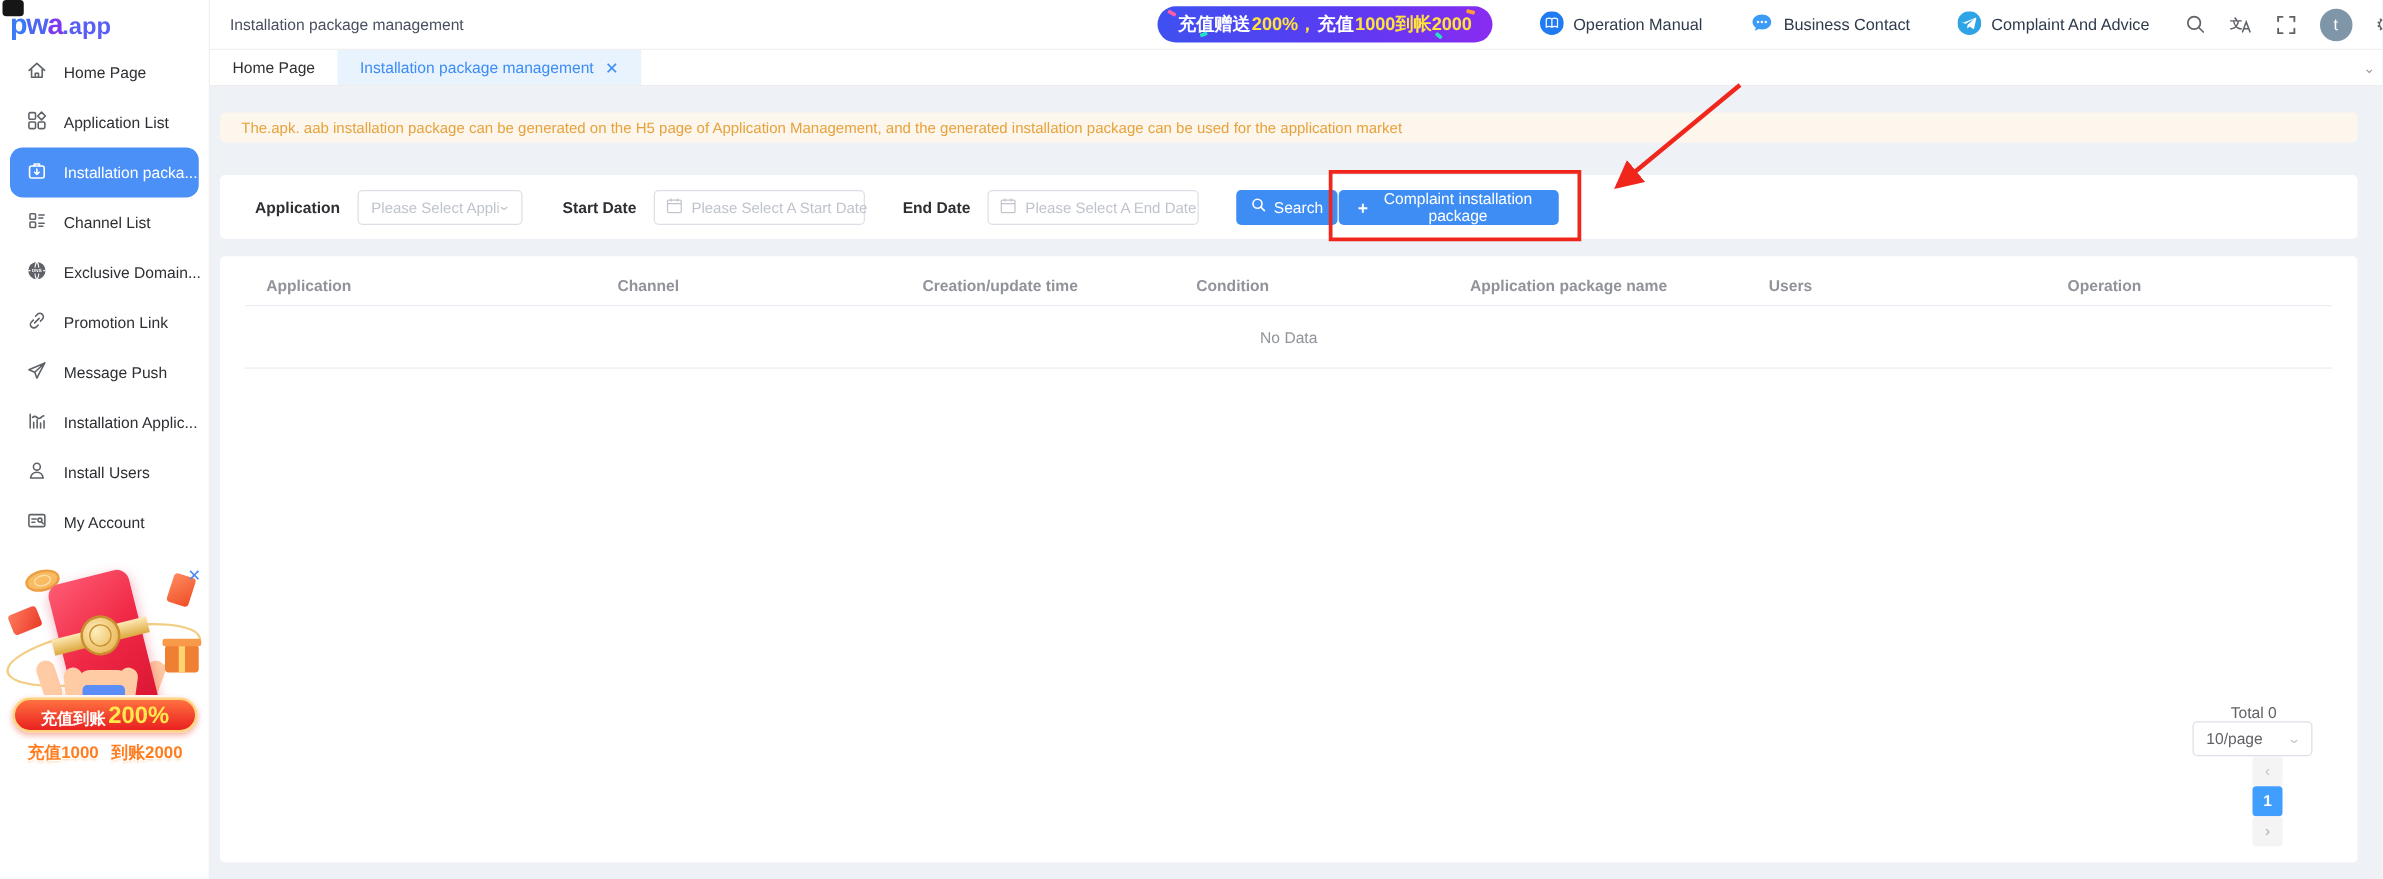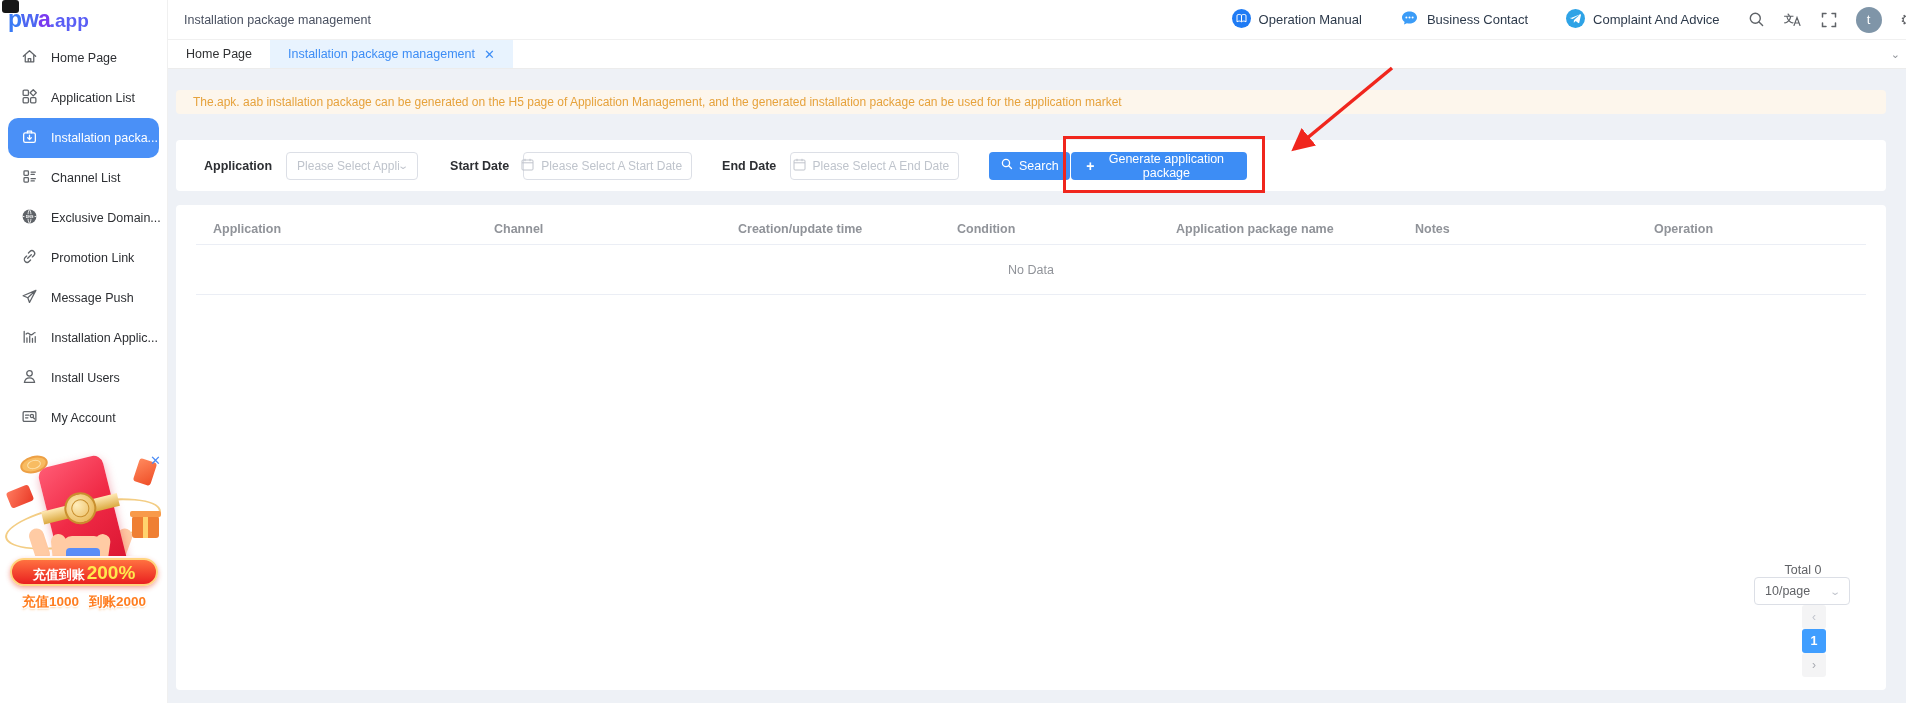--- a/index.html
+++ b/index.html
@@ -94,21 +94,21 @@
     display:flex; align-items:center; padding-left:17px; font-size:12px; color:#e6a23c; }
 
   .filter-card { position:absolute; left:17px; right:11px; top:71px; height:51px; background:#fff; border-radius:4px;
     display:flex; align-items:center; padding-left:28px; }
   .f-label { font-size:12.5px; font-weight:bold; color:#2d2f33; margin-right:14px; white-space:nowrap; }
   .f-select { width:132px; height:28px; border:1px solid #dcdfe6; border-radius:4px; background:#fff;
     display:flex; align-items:center; padding:0 10px; cursor:pointer; margin-right:32px; }
   .f-select .ph { color:#bfc4cc; font-size:12px; flex:1; white-space:nowrap; overflow:hidden; }
   .f-caret { color:#c0c4cc; font-size:10px; transform:scaleX(1.4); }
   .f-date { width:169px; height:28px; border:1px solid #dcdfe6; border-radius:4px; background:#fff;
-    display:flex; align-items:center; gap:7px; padding:0 9px; cursor:text; margin-right:30px;justify-content:flex-end; }
+    display:flex; align-items:center; gap:7px; padding:0 9px; cursor:text; margin-right:30px; }
   .f-date .ph { color:#bfc4cc; font-size:12px; white-space:nowrap; }
   .cal { color:#c0c4cc; }
   .btn { height:28px; border:none; border-radius:4px; background:#3d8df5; color:#fff; font-size:12.5px;
     display:flex; align-items:center; justify-content:center; gap:6px; cursor:pointer; padding:0 15px;
     font-family:"Liberation Sans","DejaVu Sans",sans-serif; }
   .btn-search { width:81px; margin-right:1px; }
   .btn-generate { width:176px; }
   .plus { font-size:14px; font-weight:bold; line-height:14px; }
 
   .table-card { position:absolute; left:17px; right:11px; top:136px; height:485px; background:#fff; border-radius:4px;
@@ -245,20 +245,30 @@
     <div class="ad-line2">
       <span>充值1000</span>
       <span>到账2000</span>
     </div>
   </div>
 </div>
 
 <div class="header">
   <span class="breadcrumb">Installation package management</span>
   <div class="header-right">
+    <div class="promo-banner">
+      <span class="confetti cf1"></span>
+        <span class="confetti cf2"></span>
+        <span class="confetti cf3"></span>
+        <span class="confetti cf4"></span>
+      <span class="pw">充值赠送</span>
+        <span class="py">200%，</span>
+        <span class="pw">充值</span>
+        <span class="py">1000到帐2000</span>
+    </div>
     <div class="hdr-link">
       <span><svg width="19" height="19" viewBox="0 0 19 19">
             <circle cx="9.5" cy="9.5" r="9.5" fill="#1f7bf4"></circle>
             <path d="M5 6.2c1.6-1 2.9-1 4.5 0 1.6-1 2.9-1 4.5 0v6.6c-1.6-1-2.9-1-4.5 0-1.6-1-2.9-1-4.5 0Z M9.5 6.2v6.6" stroke="#fff" stroke-width="1" fill="none" stroke-linejoin="round"></path>
           </svg></span>
       <span>Operation Manual</span>
     </div>
     <div class="hdr-link">
       <span><svg width="19" height="19" viewBox="0 0 19 19">
             <path d="M9.5 2.5c4.4 0 7.5 2.7 7.5 6s-3.1 6-7.5 6c-.9 0-1.8-.1-2.6-.35L4 15.5l.6-2.6C3 11.8 2 10.3 2 8.5c0-3.3 3.1-6 7.5-6Z" fill="#3b9cf7"></path>
@@ -339,32 +349,32 @@
     </div>
     <button class="btn btn-search">
       <span><svg width="12" height="12" viewBox="0 0 12 12">
             <circle cx="5" cy="5" r="3.6" stroke="#fff" stroke-width="1.3" fill="none"></circle>
             <path d="M7.7 7.7l2.8 2.8" stroke="#fff" stroke-width="1.3" stroke-linecap="round"></path>
           </svg></span>
       <span>Search</span>
     </button>
     <button class="btn btn-generate">
       <span class="plus">+</span>
-      <span>Generate application package</span>
+      <span>Complaint installation package</span>
     </button>
   </div>
 
   <div class="table-card">
     <div class="thead">
       <span class="th">Application</span>
       <span class="th">Channel</span>
       <span class="th">Creation/update time</span>
       <span class="th">Condition</span>
       <span class="th">Application package name</span>
-      <span class="th">Notes</span>
+      <span class="th">Users</span>
       <span class="th">Operation</span>
     </div>
     <div class="empty-row">
       <span>No Data</span>
     </div>
 
     <div class="pagination">
       <span class="pg-total">Total 0</span>
       <div class="pg-size">
         <span class="val">10/page</span>

